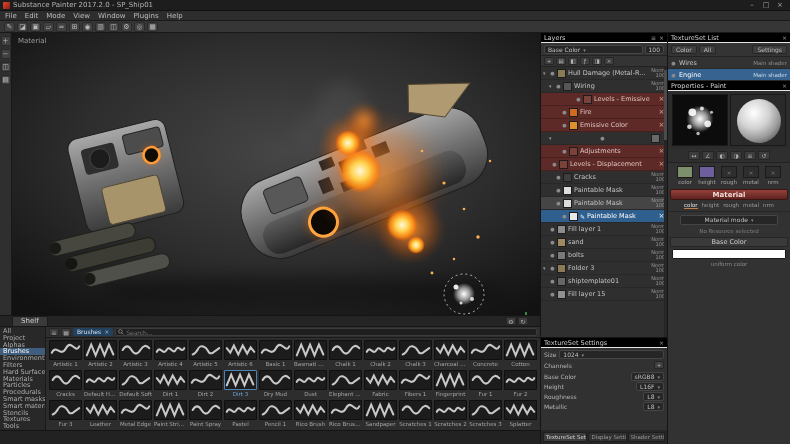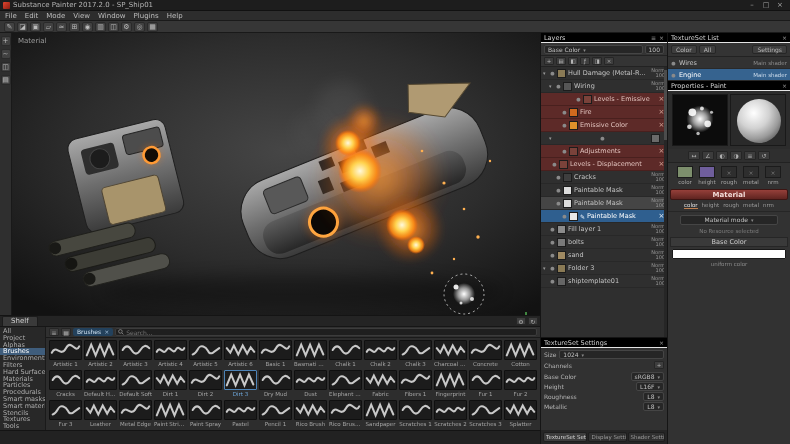--- a/index.html
+++ b/index.html
@@ -21,21 +21,21 @@
 .tbtn{width:11px;height:10px;background:#414141;border:1px solid #2a2a2a;border-radius:2px;color:#bbb;
   font-size:7px;line-height:8px;text-align:center;flex:none;}
 .tbtn.v{width:10px;}
 .lefttools{position:absolute;left:0;top:33px;width:12px;height:282px;background:#2f2f2f;border-right:1px solid #191919;
   display:flex;flex-direction:column;align-items:center;gap:3px;padding-top:3px;}
 
 .viewport{position:absolute;left:12px;top:33px;width:528px;height:282px;background:#151515;}
 .vp-label{position:absolute;left:6px;top:4px;font-size:7px;color:#9a9a9a;}
 
 .shelf{position:absolute;left:0;top:315px;width:540px;height:115px;background:#2d2d2d;border-top:1px solid #141414;}
-.shelf-tabs{height:11px;background:#242424;border-bottom:1px solid #161616;display:flex;align-items:center;gap:2px;padding:0 2px;}
+.shelf-tabs{height:11px;background:#242424;border-bottom:1px solid #161616;display:flex;align-items:center;gap:2px;padding:0 12px;}
 .shelf-tab{background:#3a3a3a;border:1px solid #1c1c1c;border-bottom:none;padding:0 8px;height:10px;line-height:9px;
   font-size:7px;color:#d0d0d0;border-radius:2px 2px 0 0;}
 .shelf-tab-icons{margin-left:auto;display:flex;gap:2px;}
 .shelf-body{display:flex;height:103px;}
 .shelf-cats{width:46px;background:#282828;border-right:1px solid #1a1a1a;overflow:hidden;padding-top:1px;}
 .cat{font-size:6.5px;line-height:6.8px;padding:0 3px;color:#adadad;white-space:nowrap;overflow:hidden;}
 .cat.sel{background:#3f5d7c;color:#fff;}
 .shelf-main{flex:1;display:flex;flex-direction:column;min-width:0;}
 .shelf-searchbar{height:11px;background:#303030;border-bottom:1px solid #1a1a1a;display:flex;align-items:center;gap:2px;padding:0 3px;}
 .sbtn{width:10px;height:8px;background:#3e3e3e;border:1px solid #262626;border-radius:1px;color:#aaa;
@@ -723,52 +723,62 @@
           <span class="lthumb" style="background: rgb(140, 140, 140);"></span>
           <span class="lname">Fill layer 1</span>
           <span class="lmeta">
             <span>Norm</span>
             <span>100</span>
           </span>
         </div>
         <div class="lrow normal" style="padding-left: 2px;">
           <span class="caret"></span>
           <span class="eye">●</span>
+          <span class="lthumb" style="background: rgb(160, 138, 98);"></span>
+          <span class="lname">sand</span>
+          <span class="lmeta">
+            <span>Norm</span>
+            <span>100</span>
+          </span>
+        </div>
+        <div class="lrow normal" style="padding-left: 2px;">
+          <span class="caret"></span>
+          <span class="eye">●</span>
           <span class="lthumb" style="background: rgb(122, 122, 122);"></span>
           <span class="lname">bolts</span>
           <span class="lmeta">
             <span>Norm</span>
             <span>100</span>
           </span>
         </div>
         <div class="lrow normal" style="padding-left: 2px;">
-          <span class="caret"></span>
-          <span class="eye">●</span>
-          <span class="lthumb" style="background: rgb(160, 138, 98);"></span>
-          <span class="lname">sand</span>
-          <span class="lmeta">
-            <span>Norm</span>
-            <span>100</span>
-          </span>
-        </div>
-        <div class="lrow normal" style="padding-left: 2px;">
           <span class="caret">▾</span>
           <span class="eye">●</span>
           <span class="lthumb" style="background: rgb(138, 122, 85);"></span>
           <span class="lname">Folder 3</span>
           <span class="lmeta">
             <span>Norm</span>
             <span>100</span>
           </span>
         </div>
         <div class="lrow normal" style="padding-left: 2px;">
           <span class="caret"></span>
           <span class="eye">●</span>
           <span class="lthumb" style="background: rgb(102, 102, 102);"></span>
           <span class="lname">shiptemplate01</span>
+          <span class="lmeta">
+            <span>Norm</span>
+            <span>100</span>
+          </span>
+        </div>
+        <div class="lrow normal" style="padding-left: 2px;">
+          <span class="caret"></span>
+          <span class="eye">●</span>
+          <span class="lthumb" style="background: rgb(144, 144, 144);"></span>
+          <span class="lname">Fill layer 15</span>
           <span class="lmeta">
             <span>Norm</span>
             <span>100</span>
           </span>
         </div>
       </div>
   </div>
 
   <div class="ts-settings">
     <div class="panel-header">

